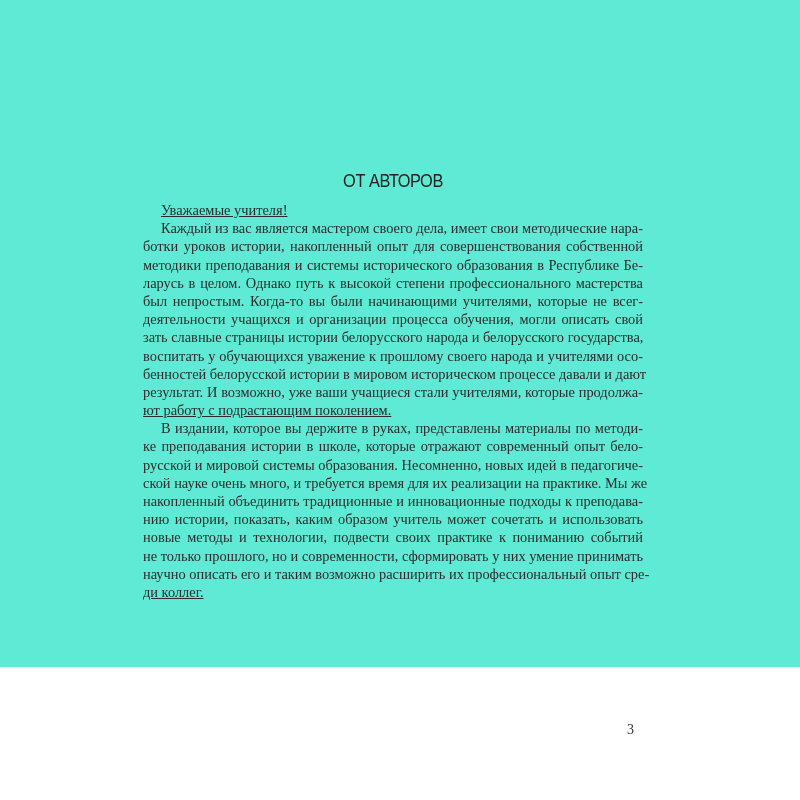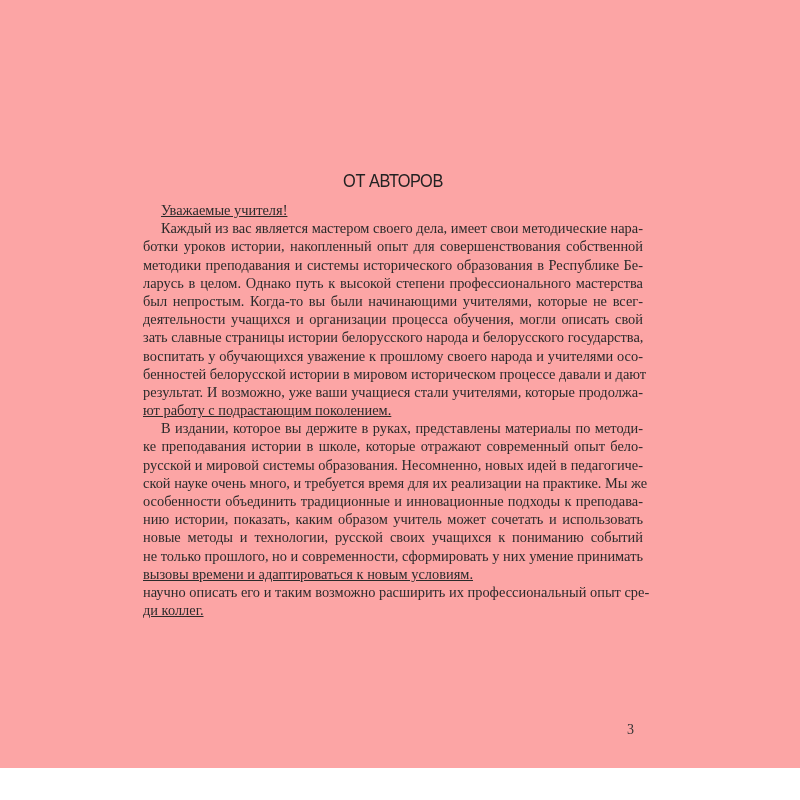--- a/index.html
+++ b/index.html
@@ -10,22 +10,22 @@
     body {
       width: 800px;
       height: 800px;
       position: relative;
       overflow: hidden;
       color: #2a2a2a;
     }
     .page {
       position: absolute;
       left: 0; top: 0;
-      width: 800px; height: 768px;
-      background: #fca5a5;
+      width: 800px; height: 667px;
+      background: #5eead4;
     }
     .title {
       position: absolute;
       left: 143px;
       width: 500px;
       top: 170px;
       text-align: center;
       font-family: "Liberation Sans", sans-serif;
       font-size: 19px;
       letter-spacing: -0.5px;
@@ -84,23 +84,22 @@
     <span class="line">деятельности учащихся и организации процесса обучения, могли описать свой</span>
     <span class="line">зать славные страницы истории белорусского народа и белорусского государства,</span>
     <span class="line">воспитать у обучающихся уважение к прошлому своего народа и учителями осо-</span>
     <span class="line">бенностей белорусской истории в мировом историческом процессе давали и дают</span>
     <span class="line">результат. И возможно, уже ваши учащиеся стали учителями, которые продолжа-</span>
     <span class="line last">ют работу с подрастающим поколением.</span>
     <span class="line indent">В издании, которое вы держите в руках, представлены материалы по методи-</span>
     <span class="line">ке преподавания истории в школе, которые отражают современный опыт бело-</span>
     <span class="line">русской и мировой системы образования. Несомненно, новых идей в педагогиче-</span>
     <span class="line">ской науке очень много, и требуется время для их реализации на практике. Мы же</span>
-    <span class="line">особенности объединить традиционные и инновационные подходы к преподава-</span>
+    <span class="line">накопленный объединить традиционные и инновационные подходы к преподава-</span>
     <span class="line">нию истории, показать, каким образом учитель может сочетать и использовать</span>
-    <span class="line">новые методы и технологии, русской своих учащихся к пониманию событий</span>
+    <span class="line">новые методы и технологии, подвести своих практике к пониманию событий</span>
     <span class="line">не только прошлого, но и современности, сформировать у них умение принимать</span>
-    <span class="line last">вызовы времени и адаптироваться к новым условиям.</span>
     <span class="line">научно описать его и таким возможно расширить их профессиональный опыт сре-</span>
     <span class="line last">ди коллег.</span>
   </div>
 
   <div class="page-number">3</div>
 </div>
 
 </body></html>

